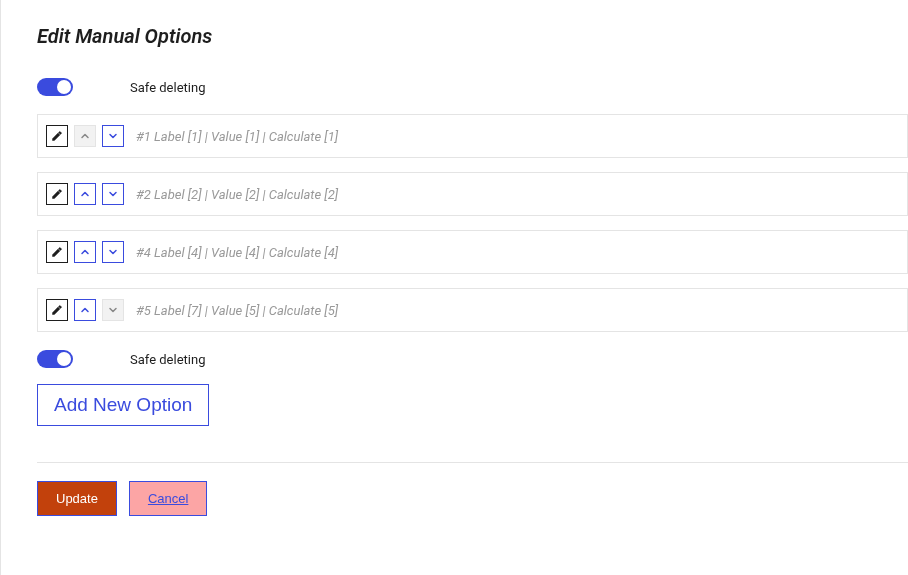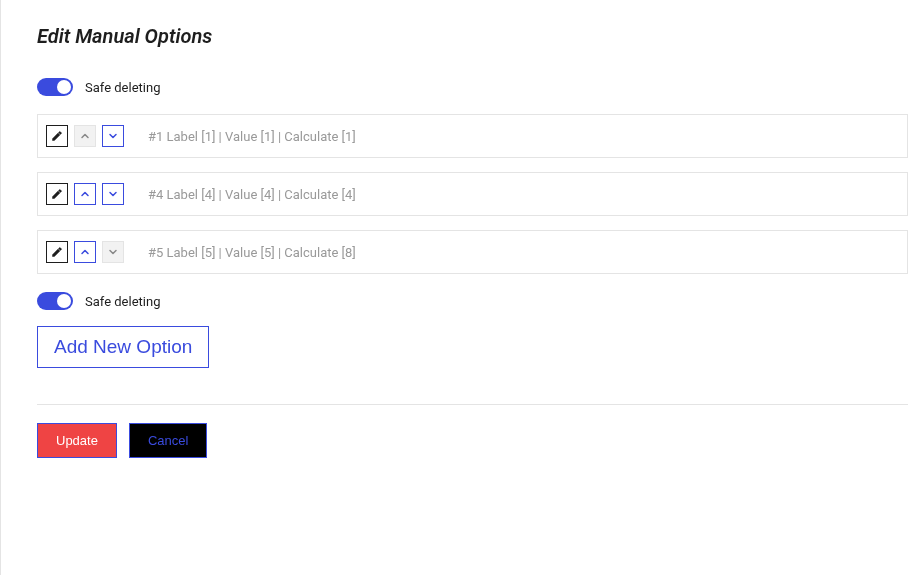--- a/index.html
+++ b/index.html
@@ -44,20 +44,21 @@
       top: 2px;
       right: 2px;
       width: 14px;
       height: 14px;
       background: #fff;
       border-radius: 50%;
     }
     .toggle-label {
       font-size: 13px;
       color: #1e1e1e;
+      margin-left: 45px;
     }
     .options-list {
       display: flex;
       flex-direction: column;
     }
     .option-row {
       display: flex;
       align-items: center;
       gap: 6px;
       padding: 10px 8px;
@@ -83,22 +84,23 @@
     .icon-btn.arrow.disabled {
       border: 1px solid #e4e4e4;
       background: #f2f2f2;
       cursor: default;
     }
     .icon-btn.arrow svg { stroke: #3a4bde; }
     .icon-btn.arrow.disabled svg { stroke: #888; }
     .icon-btn.edit svg { stroke: #1e1e1e; fill: #1e1e1e; }
     .option-text {
       font-size: 13px;
+      font-style: italic;
       color: #999;
-      margin-left: 18px;
+      margin-left: 6px;
     }
     .toggle-row.bottom {
       margin-top: 4px;
       margin-bottom: 16px;
     }
     .add-btn {
       border: 1px solid #3a4bde;
       background: #fff;
       color: #3a4bde;
       font-size: 19px;
@@ -114,28 +116,29 @@
     .footer-actions {
       display: flex;
       gap: 12px;
     }
     .btn {
       font-size: 13px;
       padding: 9px 18px;
       cursor: pointer;
     }
     .btn-primary {
-      background: #ef4444;
+      background: #c2410c;
       border: 1px solid #3a4bde;
       color: #fff;
     }
     .btn-secondary {
-      background: #000000;
+      background: #fca5a5;
       border: 1px solid #3a4bde;
       color: #3a4bde;
+      text-decoration: underline;
     }
   </style>
 </head>
 <body>
 
 <div class="container">
   <h2>Edit Manual Options</h2>
 
   <div class="toggle-row">
     <div class="toggle-switch"></div>
@@ -170,39 +173,57 @@
         <div class="icon-btn arrow">
           <svg width="12" height="12" viewBox="0 0 24 24" fill="none" stroke-width="3" stroke-linecap="round" stroke-linejoin="round">
             <polyline points="6 15 12 9 18 15"></polyline>
           </svg>
         </div>
         <div class="icon-btn arrow">
           <svg width="12" height="12" viewBox="0 0 24 24" fill="none" stroke-width="3" stroke-linecap="round" stroke-linejoin="round">
             <polyline points="6 9 12 15 18 9"></polyline>
           </svg>
         </div>
+        <span class="option-text">#2 Label [2] | Value [2] | Calculate [2]</span>
+      </div>
+      <div class="option-row">
+        <div class="icon-btn edit">
+          <svg width="12" height="12" viewBox="0 0 24 24">
+            <path d="M3 17.25V21h3.75L17.81 9.94l-3.75-3.75L3 17.25zM20.71 7.04a1 1 0 0 0 0-1.41l-2.34-2.34a1 1 0 0 0-1.41 0l-1.83 1.83 3.75 3.75 1.83-1.83z" fill="#1e1e1e"></path>
+          </svg>
+        </div>
+        <div class="icon-btn arrow">
+          <svg width="12" height="12" viewBox="0 0 24 24" fill="none" stroke-width="3" stroke-linecap="round" stroke-linejoin="round">
+            <polyline points="6 15 12 9 18 15"></polyline>
+          </svg>
+        </div>
+        <div class="icon-btn arrow">
+          <svg width="12" height="12" viewBox="0 0 24 24" fill="none" stroke-width="3" stroke-linecap="round" stroke-linejoin="round">
+            <polyline points="6 9 12 15 18 9"></polyline>
+          </svg>
+        </div>
         <span class="option-text">#4 Label [4] | Value [4] | Calculate [4]</span>
       </div>
       <div class="option-row">
         <div class="icon-btn edit">
           <svg width="12" height="12" viewBox="0 0 24 24">
             <path d="M3 17.25V21h3.75L17.81 9.94l-3.75-3.75L3 17.25zM20.71 7.04a1 1 0 0 0 0-1.41l-2.34-2.34a1 1 0 0 0-1.41 0l-1.83 1.83 3.75 3.75 1.83-1.83z" fill="#1e1e1e"></path>
           </svg>
         </div>
         <div class="icon-btn arrow">
           <svg width="12" height="12" viewBox="0 0 24 24" fill="none" stroke-width="3" stroke-linecap="round" stroke-linejoin="round">
             <polyline points="6 15 12 9 18 15"></polyline>
           </svg>
         </div>
         <div class="icon-btn arrow disabled">
           <svg width="12" height="12" viewBox="0 0 24 24" fill="none" stroke-width="3" stroke-linecap="round" stroke-linejoin="round">
             <polyline points="6 9 12 15 18 9"></polyline>
           </svg>
         </div>
-        <span class="option-text">#5 Label [5] | Value [5] | Calculate [8]</span>
+        <span class="option-text">#5 Label [7] | Value [5] | Calculate [5]</span>
       </div>
     </div>
 
   <div class="toggle-row bottom">
     <div class="toggle-switch"></div>
     <span class="toggle-label">Safe deleting</span>
   </div>
 
   <button class="add-btn">Add New Option</button>
 

